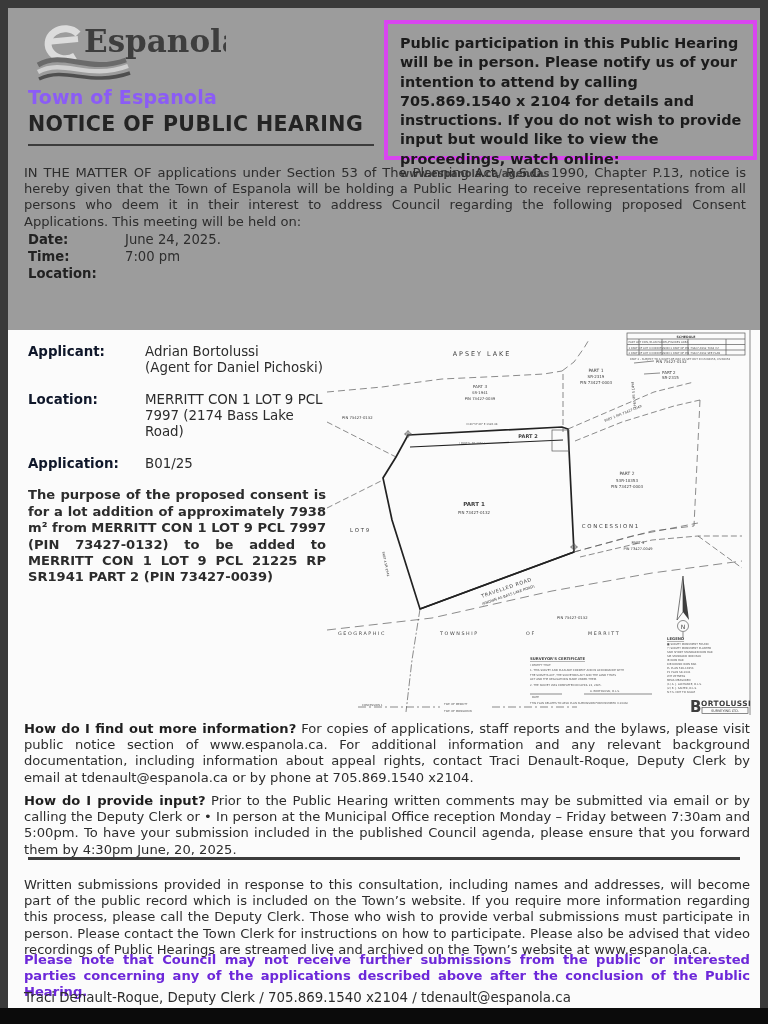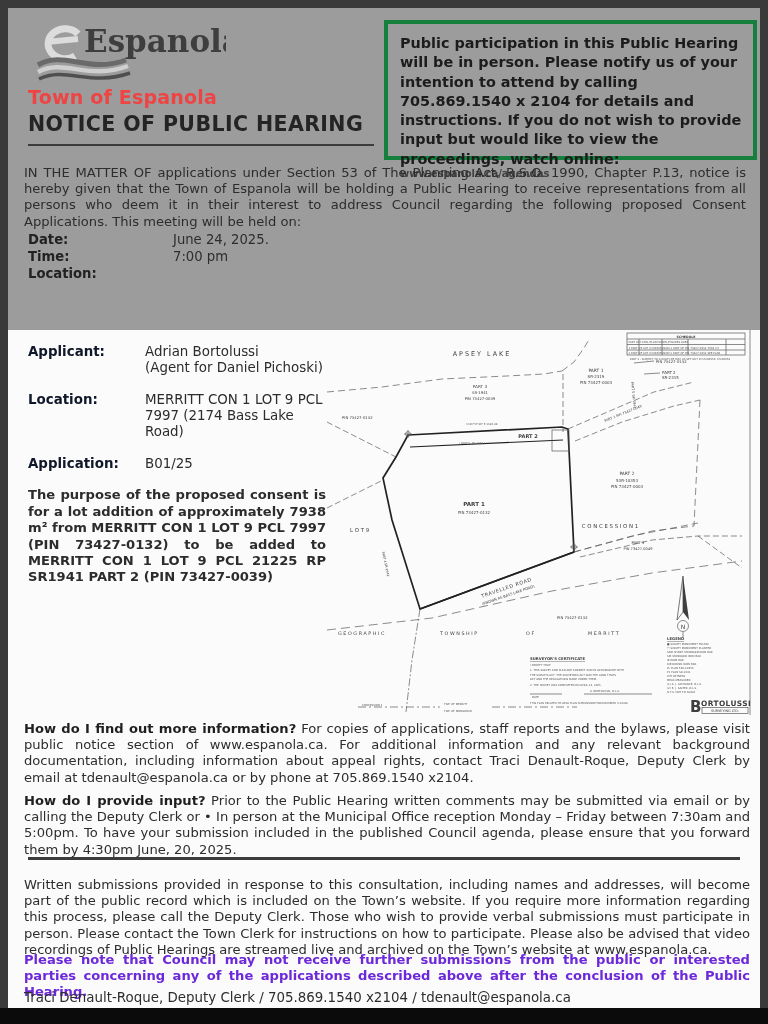--- a/index.html
+++ b/index.html
@@ -4,27 +4,27 @@
 <style>
   * { margin:0; padding:0; box-sizing:border-box; }
   html,body { background:#777; }
   body { font-family:"DejaVu Sans","Liberation Sans",sans-serif; }
   .page { position:relative; width:768px; height:1024px; background:#fbfbfb; overflow:hidden; margin:0 auto; }
   .abs { position:absolute; }
   .edge { background:#3a3a3a; }
   .gray-band { background:#9c9c9c; }
   .doc-p { font-size:13.1px; line-height:1.24; color:#2d2d2d; text-align:justify; }
   .doc-p .lead { font-weight:700; color:#1f1f1f; }
-  .title1 { font-size:19px; font-weight:700; color:#ef4444; letter-spacing:.2px; }
+  .title1 { font-size:19px; font-weight:700; color:#8b5cf6; letter-spacing:.2px; }
   .title2 { font-size:20.5px; font-weight:700; color:#242424; letter-spacing:.4px; }
   .rule { background:#3c3c3c; }
-  .pbox { border:4px solid #15803d; padding:9px 11px 9px 12px; }
+  .pbox { border:4px solid #d946ef; padding:9px 11px 9px 12px; }
   .pbox .bt { font-size:14.4px; font-weight:700; line-height:1.27; color:#1c1c1c; text-align:justify; }
   .pbox .burl { display:block; font-size:10px; font-weight:700; color:#404040; }
-  .dtl-row { display:grid; grid-template-columns:97px auto; font-size:13.2px; line-height:1.3; color:#2d2d2d;gap:48px; }
+  .dtl-row { display:grid; grid-template-columns:97px auto; font-size:13.2px; line-height:1.3; color:#2d2d2d; }
   .dtl-row .lab { font-weight:700; color:#222; }
   .app-row { display:grid; grid-template-columns:117px auto; font-size:13.4px; line-height:1.22; color:#2c2c2c; margin-bottom:15px; }
   .app-row .lab { font-weight:700; color:#0f172a; }
   .app-row .vline { display:block; }
   .purpose { font-size:13.1px; line-height:1.26; color:#2c2c2c; text-align:justify; }
   .note-b { font-weight:700; color:#6d28d9; }
   .contact { font-size:13.4px; color:#2d2d2d; }
   svg text { font-family:"DejaVu Sans","Liberation Sans",sans-serif; fill:#3e3e3e; }
   svg .ln { stroke:#5a5a5a; fill:none; stroke-width:.7; }
   svg .bold-ln { stroke:#222; fill:none; }

